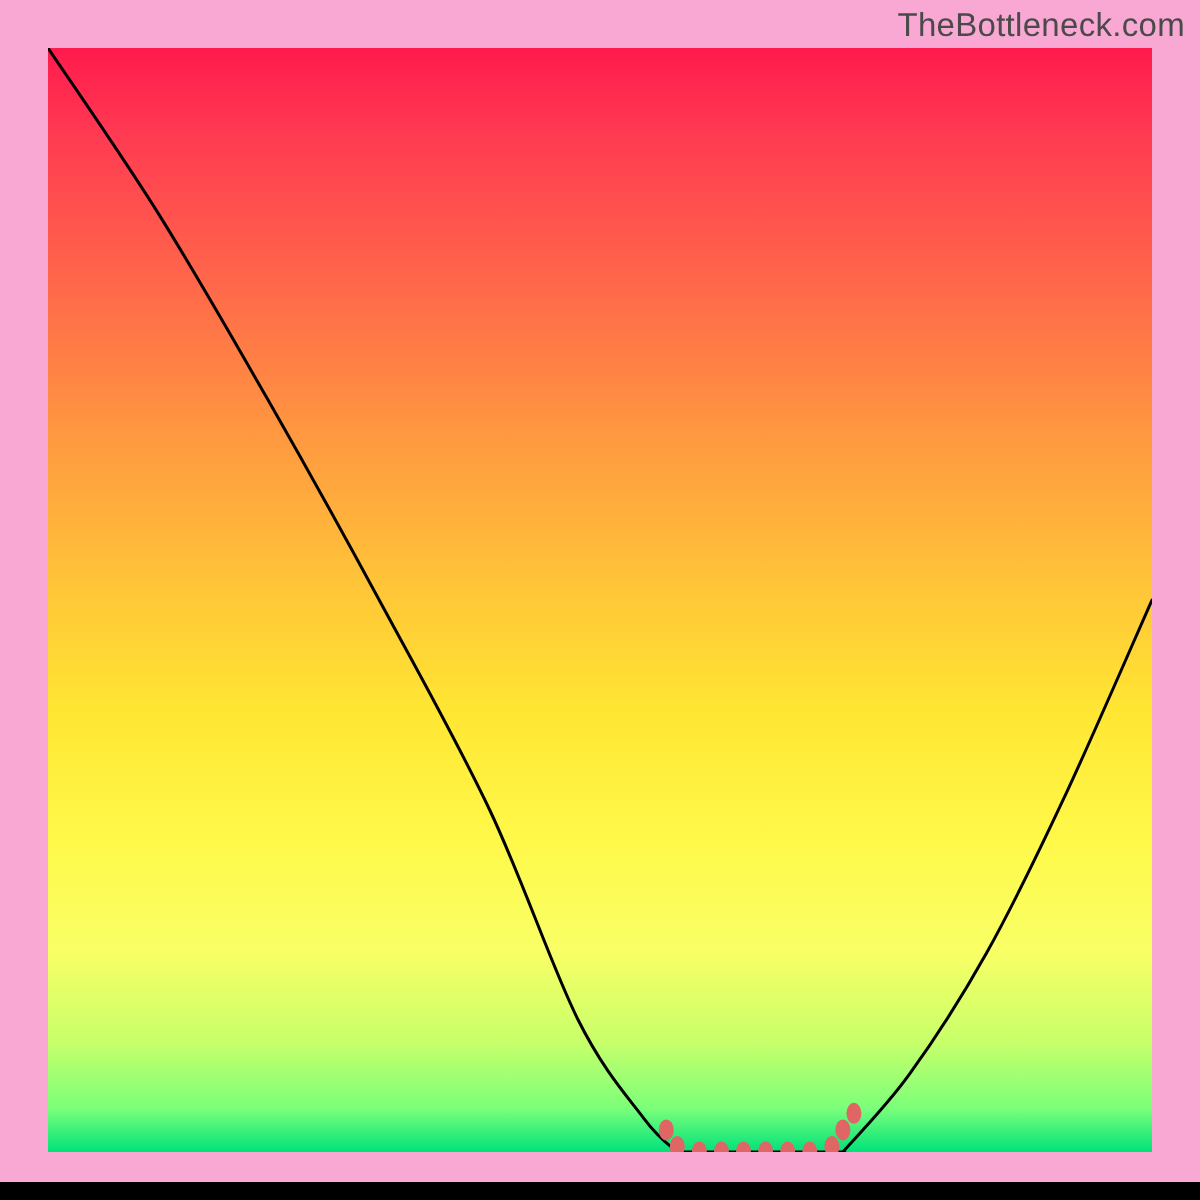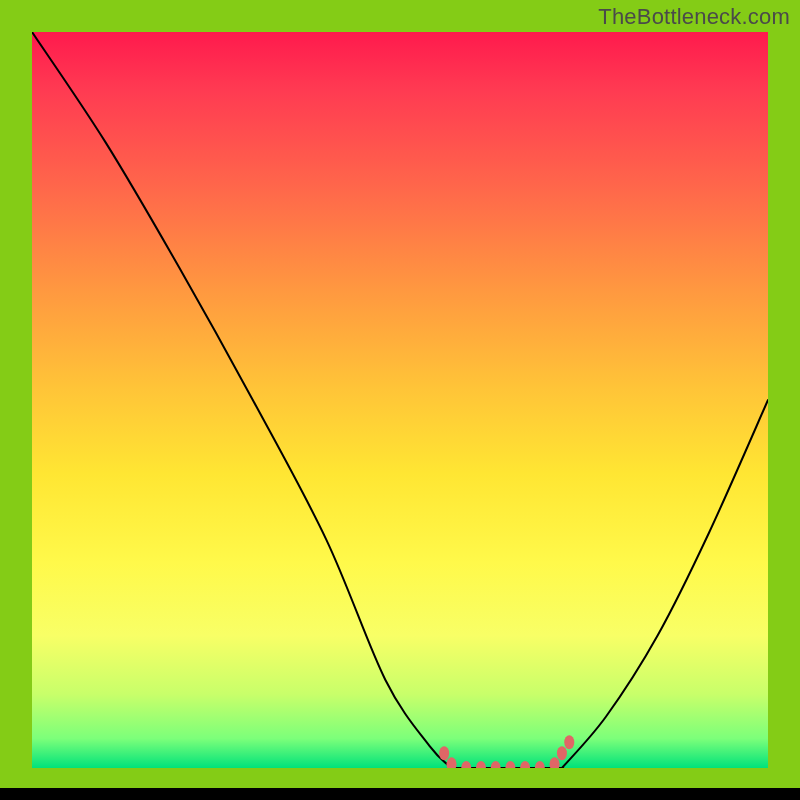--- a/index.html
+++ b/index.html
@@ -8,21 +8,21 @@
     width: 800px;
     height: 800px;
     overflow: hidden;
     background: #000;
     font-family: Arial, Helvetica, sans-serif;
   }
   .outer {
     position: relative;
     width: 800px;
     height: 788px;
-    background: #84cc16;
+    background: #f9a8d4;
   }
   .watermark {
     position: absolute;
     top: 4px;
     right: 10px;
     color: #4a4a4a;
     font-size: 22px;
     font-weight: 500;
     letter-spacing: 0.2px;
     z-index: 10;

